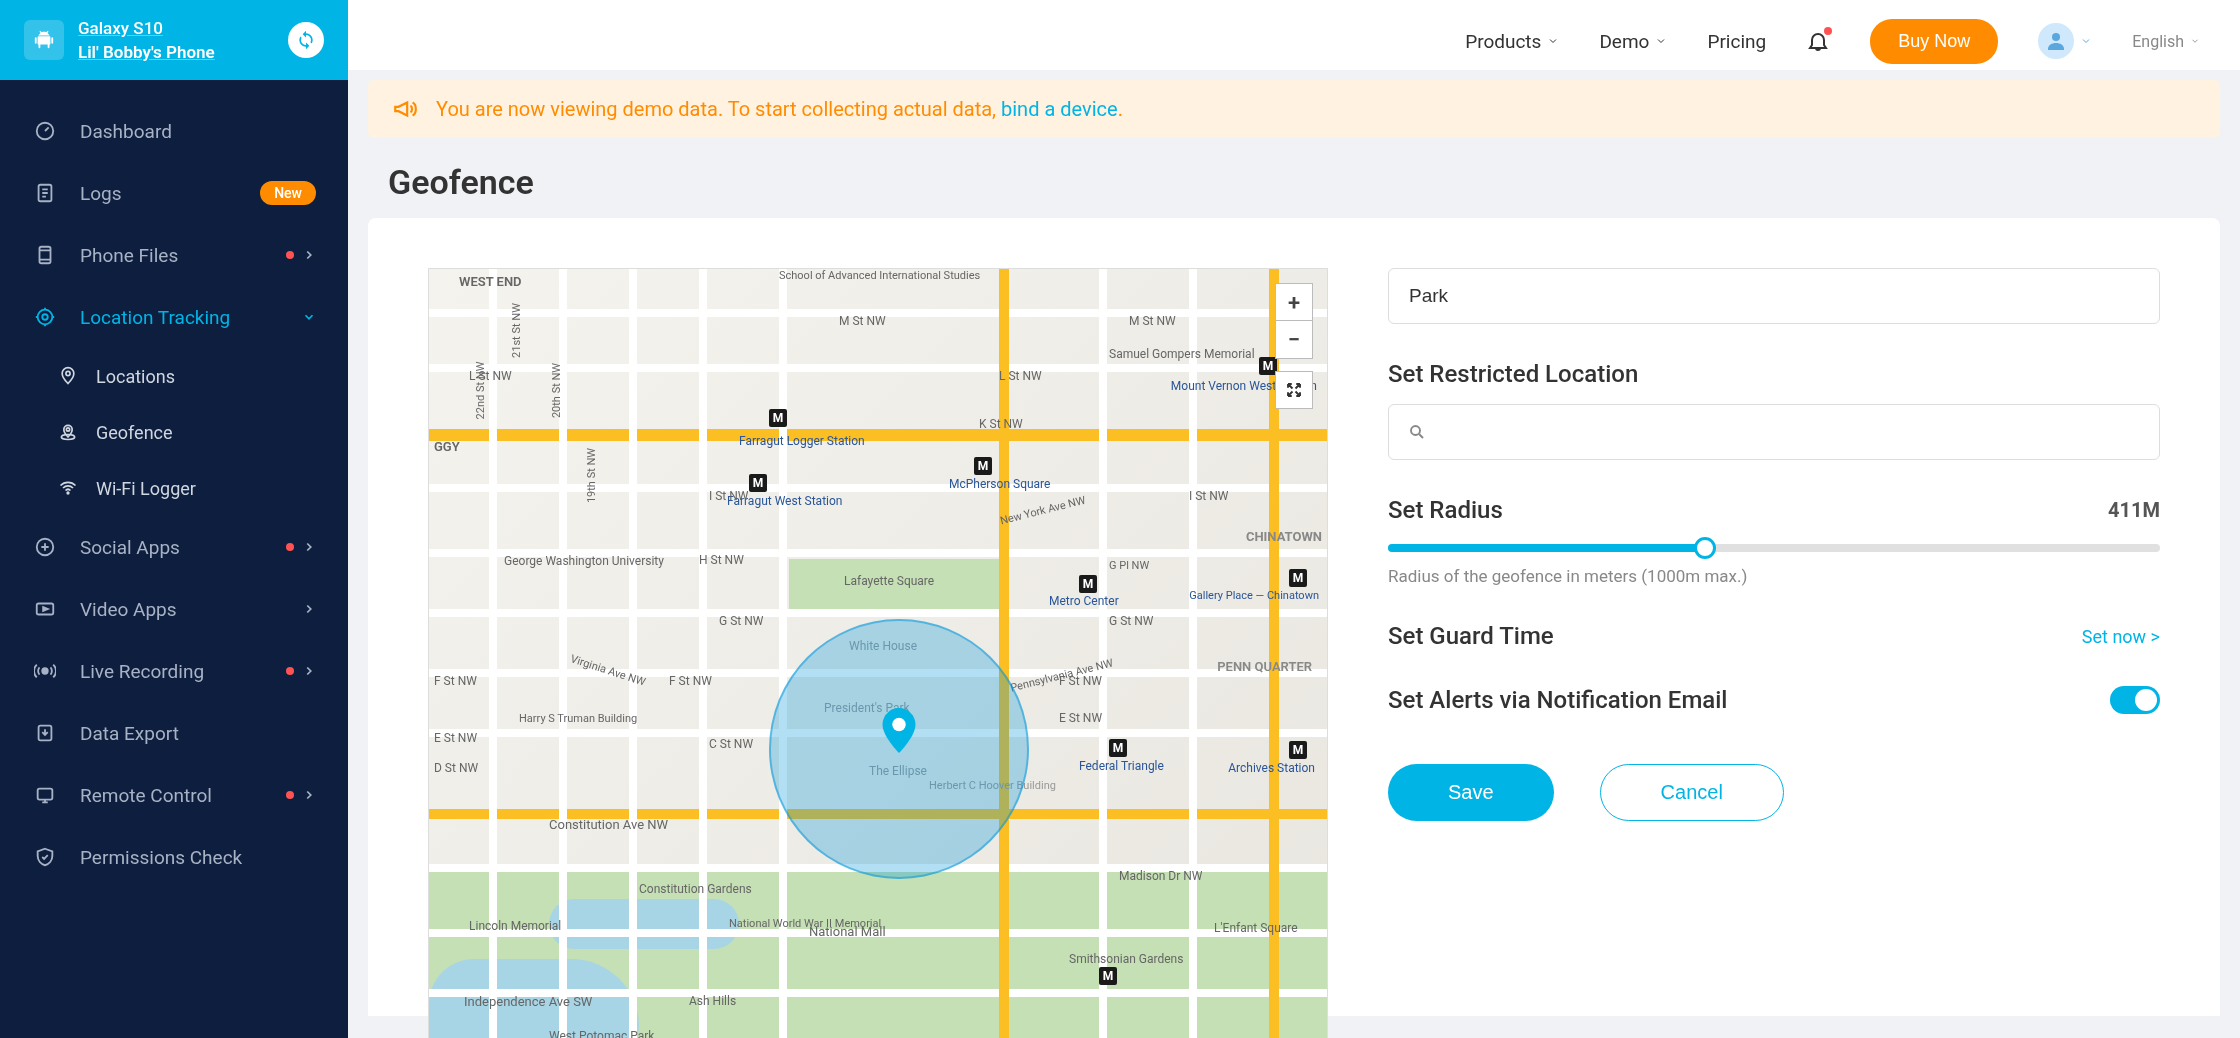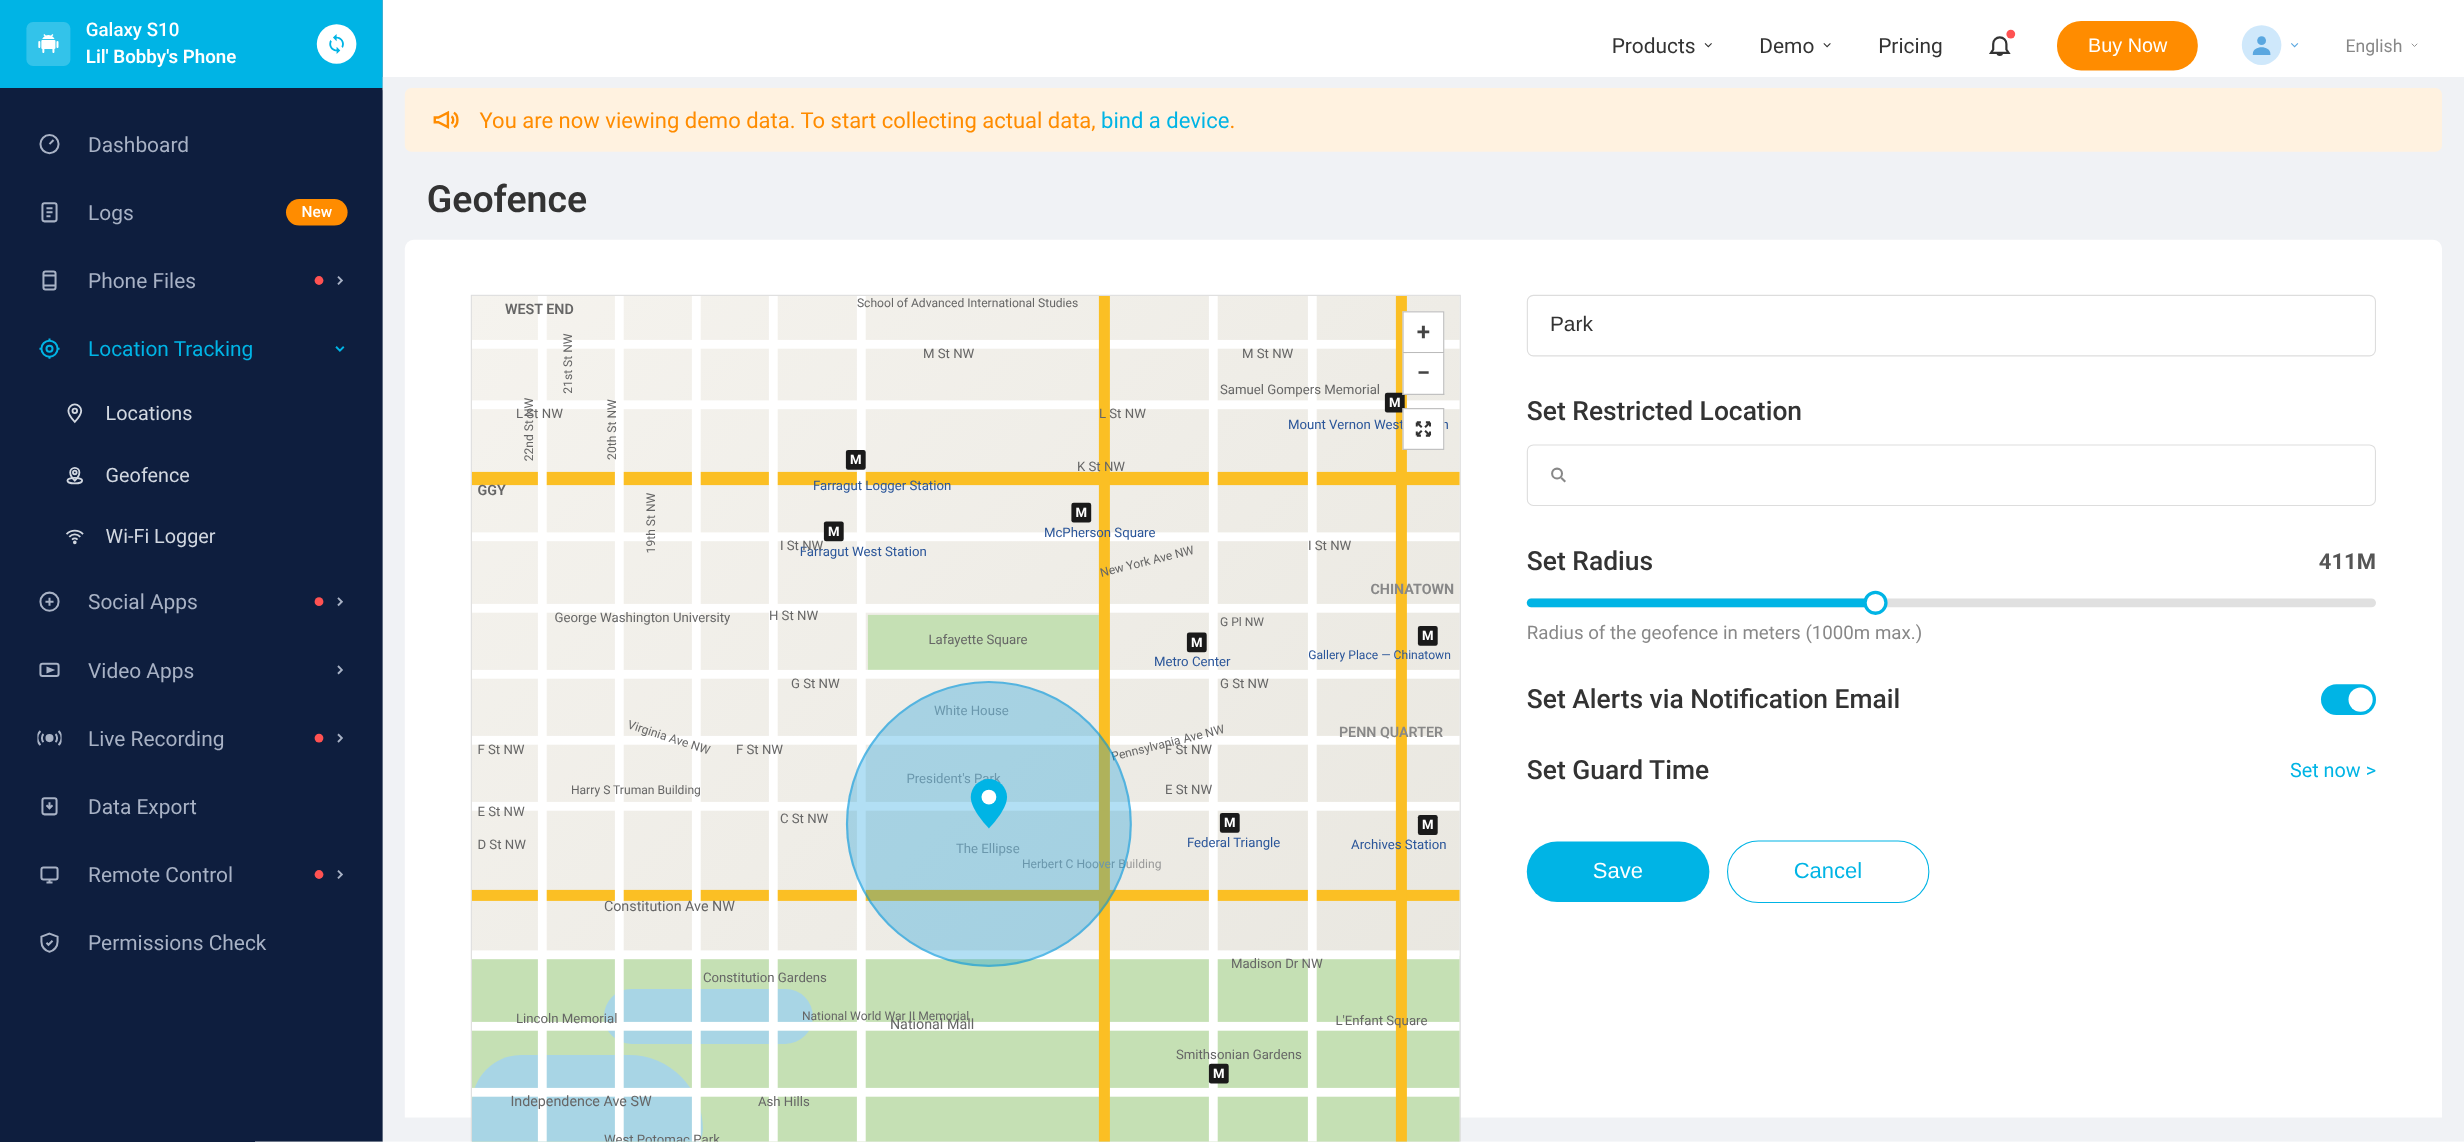--- a/index.html
+++ b/index.html
@@ -1,20 +1,20 @@
 <!DOCTYPE html>
 <html><head>
 <meta charset="utf-8">
 <style>
 * { box-sizing: border-box; margin: 0; padding: 0; }
 body { font-family: -apple-system, BlinkMacSystemFont, "Segoe UI", Roboto, sans-serif; background: #fff; width: 2240px; height: 1038px; overflow: hidden; position: relative; }
 
 
 .sidebar { position: absolute; left: 0; top: 0; width: 348px; height: 100%; background: #0e1e3e; color: #a8b2c5; display: flex; flex-direction: column; }
-.device-header { background: #00b4e5; padding: 18px 24px; display: flex; align-items: center; gap: 14px; }
+.device-header { background: #00b4e5; padding: 18px 24px; display: flex; align-items: center; gap: 14px; text-decoration: underline; }
 .device-icon { width: 40px; height: 40px; background: rgba(255,255,255,0.2); border-radius: 6px; display: flex; align-items: center; justify-content: center; }
 .device-info { flex: 1; color: #fff; }
 .device-model { font-size: 17px; font-weight: 500; }
 .device-name { font-size: 17px; font-weight: 600; margin-top: 4px; }
 .sync-btn { width: 36px; height: 36px; border-radius: 50%; background: #fff; color: #00b4e5; display: flex; align-items: center; justify-content: center; cursor: pointer; }
 
 .nav { padding: 20px 0; }
 .nav-item { display: flex; align-items: center; padding: 18px 32px; cursor: pointer; font-size: 19px; color: #a8b2c5; position: relative; }
 .nav-item.active { color: #00b4e5; }
 .nav-icon { width: 26px; height: 26px; margin-right: 22px; display: flex; align-items: center; justify-content: center; flex-shrink: 0; }
@@ -79,21 +79,21 @@
 .slider-wrap { position: relative; height: 8px; background: #e0e0e0; border-radius: 4px; margin: 20px 0 14px; }
 .slider-fill { position: absolute; left: 0; top: 0; bottom: 0; width: 41%; background: #00b4e5; border-radius: 4px; }
 .slider-thumb { position: absolute; left: 41%; top: 50%; transform: translate(-50%, -50%); width: 22px; height: 22px; background: #fff; border: 3px solid #00b4e5; border-radius: 50%; cursor: pointer; }
 .hint { font-size: 17px; color: #888; }
 
 .setnow { color: #00b4e5; font-size: 18px; cursor: pointer; font-weight: 400; }
 
 .toggle { width: 50px; height: 28px; background: #00b4e5; border-radius: 14px; position: relative; cursor: pointer; }
 .toggle-knob { position: absolute; right: 3px; top: 3px; width: 22px; height: 22px; background: #fff; border-radius: 50%; }
 
-.buttons { display: flex; gap: 16px; margin-top: 50px; align-items: center; }
+.buttons { display: flex; gap: 46px; margin-top: 50px; }
 .btn { padding: 16px 60px; border-radius: 30px; font-size: 20px; cursor: pointer; border: none; }
 .btn-primary { background: #00b4e5; color: #fff; }
 .btn-secondary { background: #fff; color: #00b4e5; border: 1px solid #00b4e5; }
 
 svg { display: block; }
 </style>
 </head>
 <body>
 
 <div class="sidebar">
@@ -471,33 +471,33 @@
           </div>
         <div class="slider-wrap">
           <div class="slider-fill"></div>
           <div class="slider-thumb"></div>
         </div>
         <div class="hint">Radius of the geofence in meters (1000m max.)</div>
       </div>
 
       <div class="field">
         <div class="field-label">
+            <span>Set Guard Time</span>
+            <span class="setnow">Set now &gt;</span>
+          </div>
+      </div>
+
+      <div class="field">
+        <div class="field-label">
             <span>Set Alerts via Notification Email</span>
           <div class="toggle">
               <div class="toggle-knob"></div>
             </div>
         </div>
       </div>
 
-      <div class="field">
-        <div class="field-label">
-            <span>Set Guard Time</span>
-            <span class="setnow">Set now &gt;</span>
-          </div>
-      </div>
-
       <div class="buttons">
         <button class="btn btn-primary">Save</button>
         <button class="btn btn-secondary">Cancel</button>
       </div>
     </div>
   </div>
 </div>
 
 </body></html>

